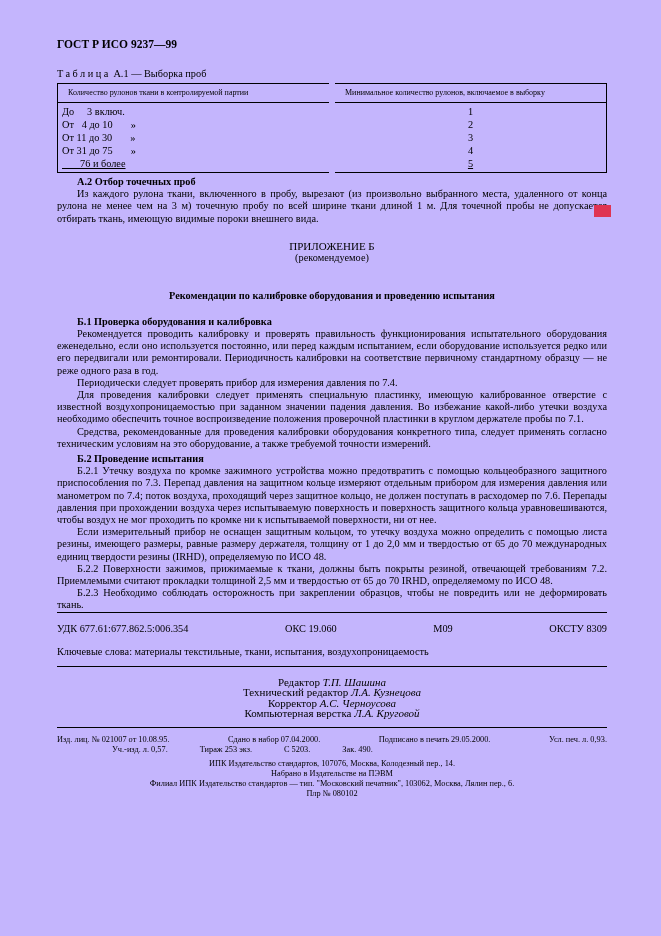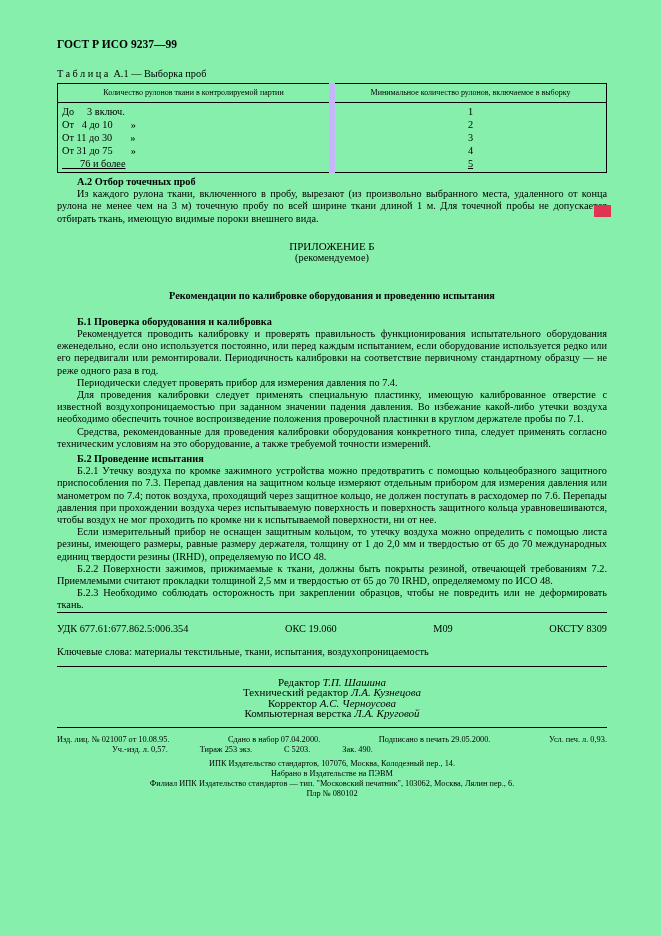--- a/index.html
+++ b/index.html
@@ -1,39 +1,39 @@
 <!DOCTYPE html>
 <html><head>
 <meta charset="utf-8">
 <style>
   html,body { margin:0; padding:0; background:#ffffff; }
   .page {
     position:relative;
     width:661px; height:936px;
-    background:#86efac;
+    background:#c4b5fd;
     box-sizing:border-box;
     padding:38px 54px 0 57px;
     font-family:"Liberation Serif","DejaVu Serif",serif;
     color:#000;
     overflow:hidden;
   }
   .doc-header { font-size:11.5px; font-weight:bold; }
   .tbl-caption { margin-top:18px; font-size:10.3px; }
   .spaced { letter-spacing:2.5px; }
   table.tbl {
     width:100%;
     margin-top:4px;
     border-collapse:collapse;
     border:1px solid #000;
   }
   table.tbl th {
     border-bottom:1px solid #000;
     font-weight:normal;
     font-size:8px;
-    text-align:center;
+    text-align:left;
     padding:4px 10px 5px;
     line-height:9px;
   }
   table.tbl th + th, table.tbl td + td { border-left:6px solid #c4b5fd; }
   table.tbl td {
     font-size:10.3px;
     line-height:13px;
     padding:0 4px;
   }
   td.range { text-align:left; padding-left:55px; white-space:pre; }

